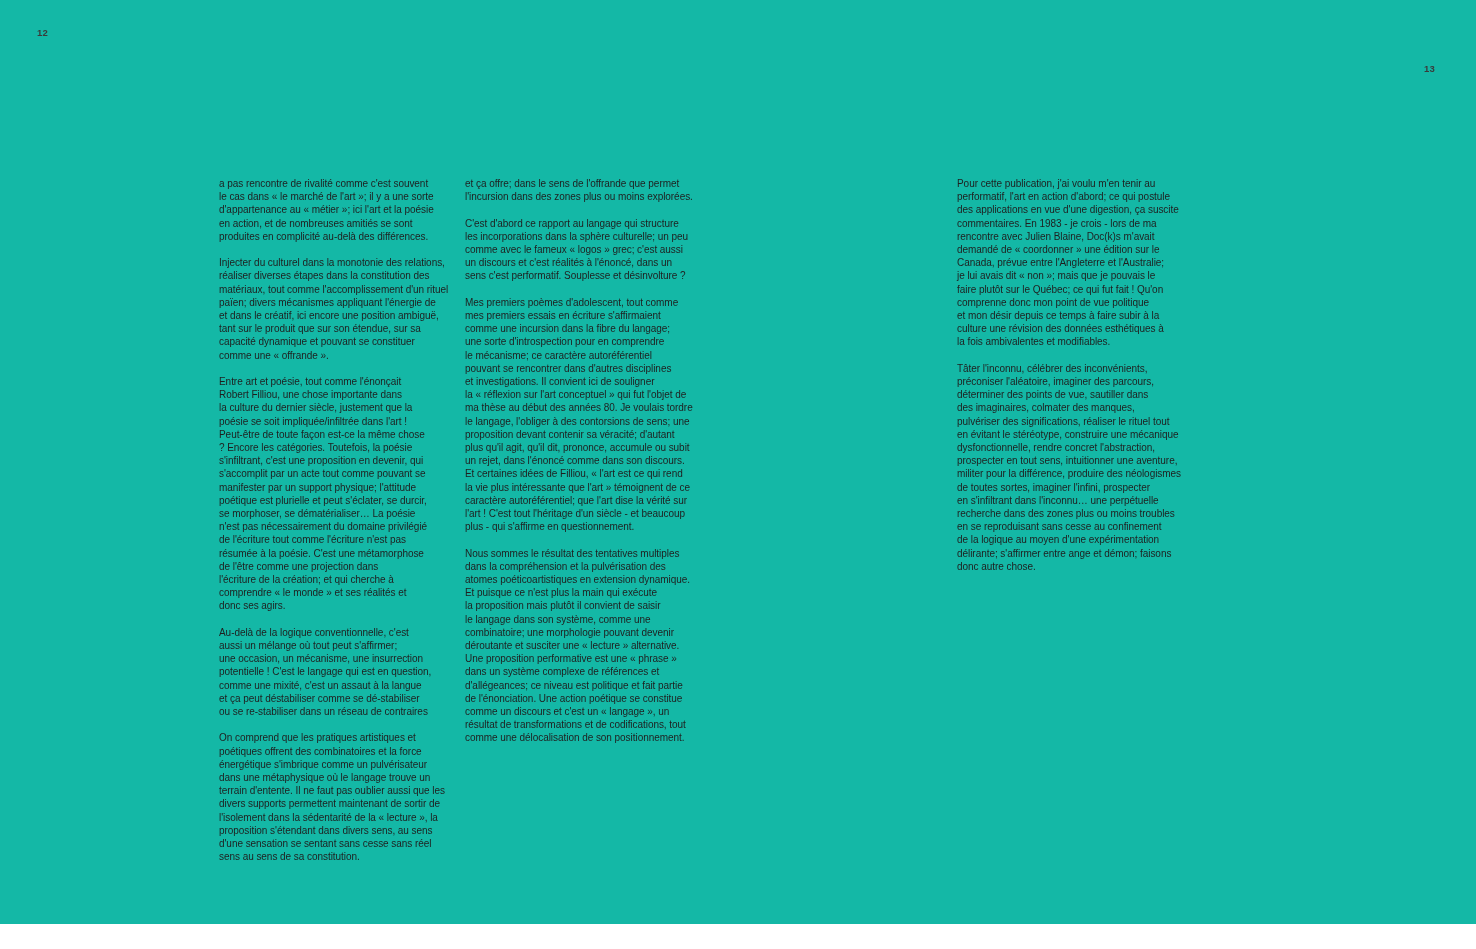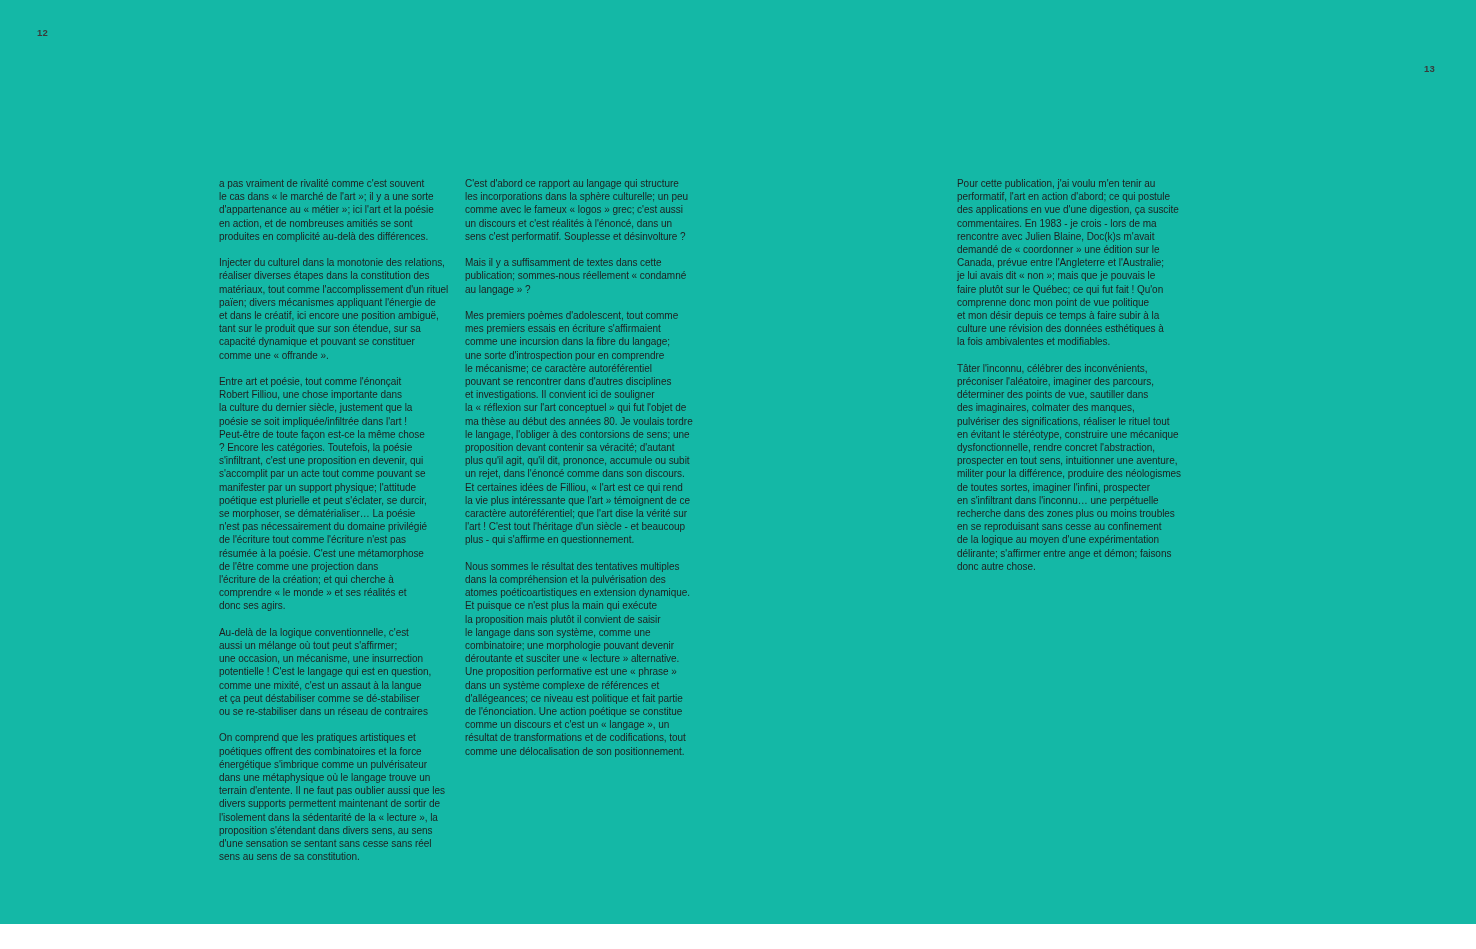--- a/index.html
+++ b/index.html
@@ -44,21 +44,21 @@
 </style>
 </head>
 <body>
 
 <div class="spread">
 
   <div>
     <div class="page-number pn-left">12</div>
 
     <div class="col col-1">
-      <p>a pas vraiment de rivalité comme c'est souvent
+      <p>a pas rencontre de rivalité comme c'est souvent
 le cas dans « le marché de l'art »; il y a une sorte
 d'appartenance au « métier »; ici l'art et la poésie
 en action, et de nombreuses amitiés se sont
 produites en complicité au-delà des différences.</p>
       <p>Injecter du culturel dans la monotonie des relations,
 réaliser diverses étapes dans la constitution des
 matériaux, tout comme l'accomplissement d'un rituel
 païen; divers mécanismes appliquant l'énergie de
 et dans le créatif, ici encore une position ambiguë,
 tant sur le produit que sur son étendue, sur sa
@@ -95,28 +95,27 @@
 dans une métaphysique où le langage trouve un
 terrain d'entente. Il ne faut pas oublier aussi que les
 divers supports permettent maintenant de sortir de
 l'isolement dans la sédentarité de la « lecture », la
 proposition s'étendant dans divers sens, au sens
 d'une sensation se sentant sans cesse sans réel
 sens au sens de sa constitution.</p>
     </div>
 
     <div class="col col-2">
+      <p>et ça offre; dans le sens de l'offrande que permet
+l'incursion dans des zones plus ou moins explorées.</p>
       <p>C'est d'abord ce rapport au langage qui structure
 les incorporations dans la sphère culturelle; un peu
 comme avec le fameux « logos » grec; c'est aussi
 un discours et c'est réalités à l'énoncé, dans un
 sens c'est performatif. Souplesse et désinvolture ?</p>
-      <p>Mais il y a suffisamment de textes dans cette
-publication; sommes-nous réellement « condamné
-au langage » ?</p>
       <p>Mes premiers poèmes d'adolescent, tout comme
 mes premiers essais en écriture s'affirmaient
 comme une incursion dans la fibre du langage;
 une sorte d'introspection pour en comprendre
 le mécanisme; ce caractère autoréférentiel
 pouvant se rencontrer dans d'autres disciplines
 et investigations. Il convient ici de souligner
 la « réflexion sur l'art conceptuel » qui fut l'objet de
 ma thèse au début des années 80. Je voulais tordre
 le langage, l'obliger à des contorsions de sens; une

